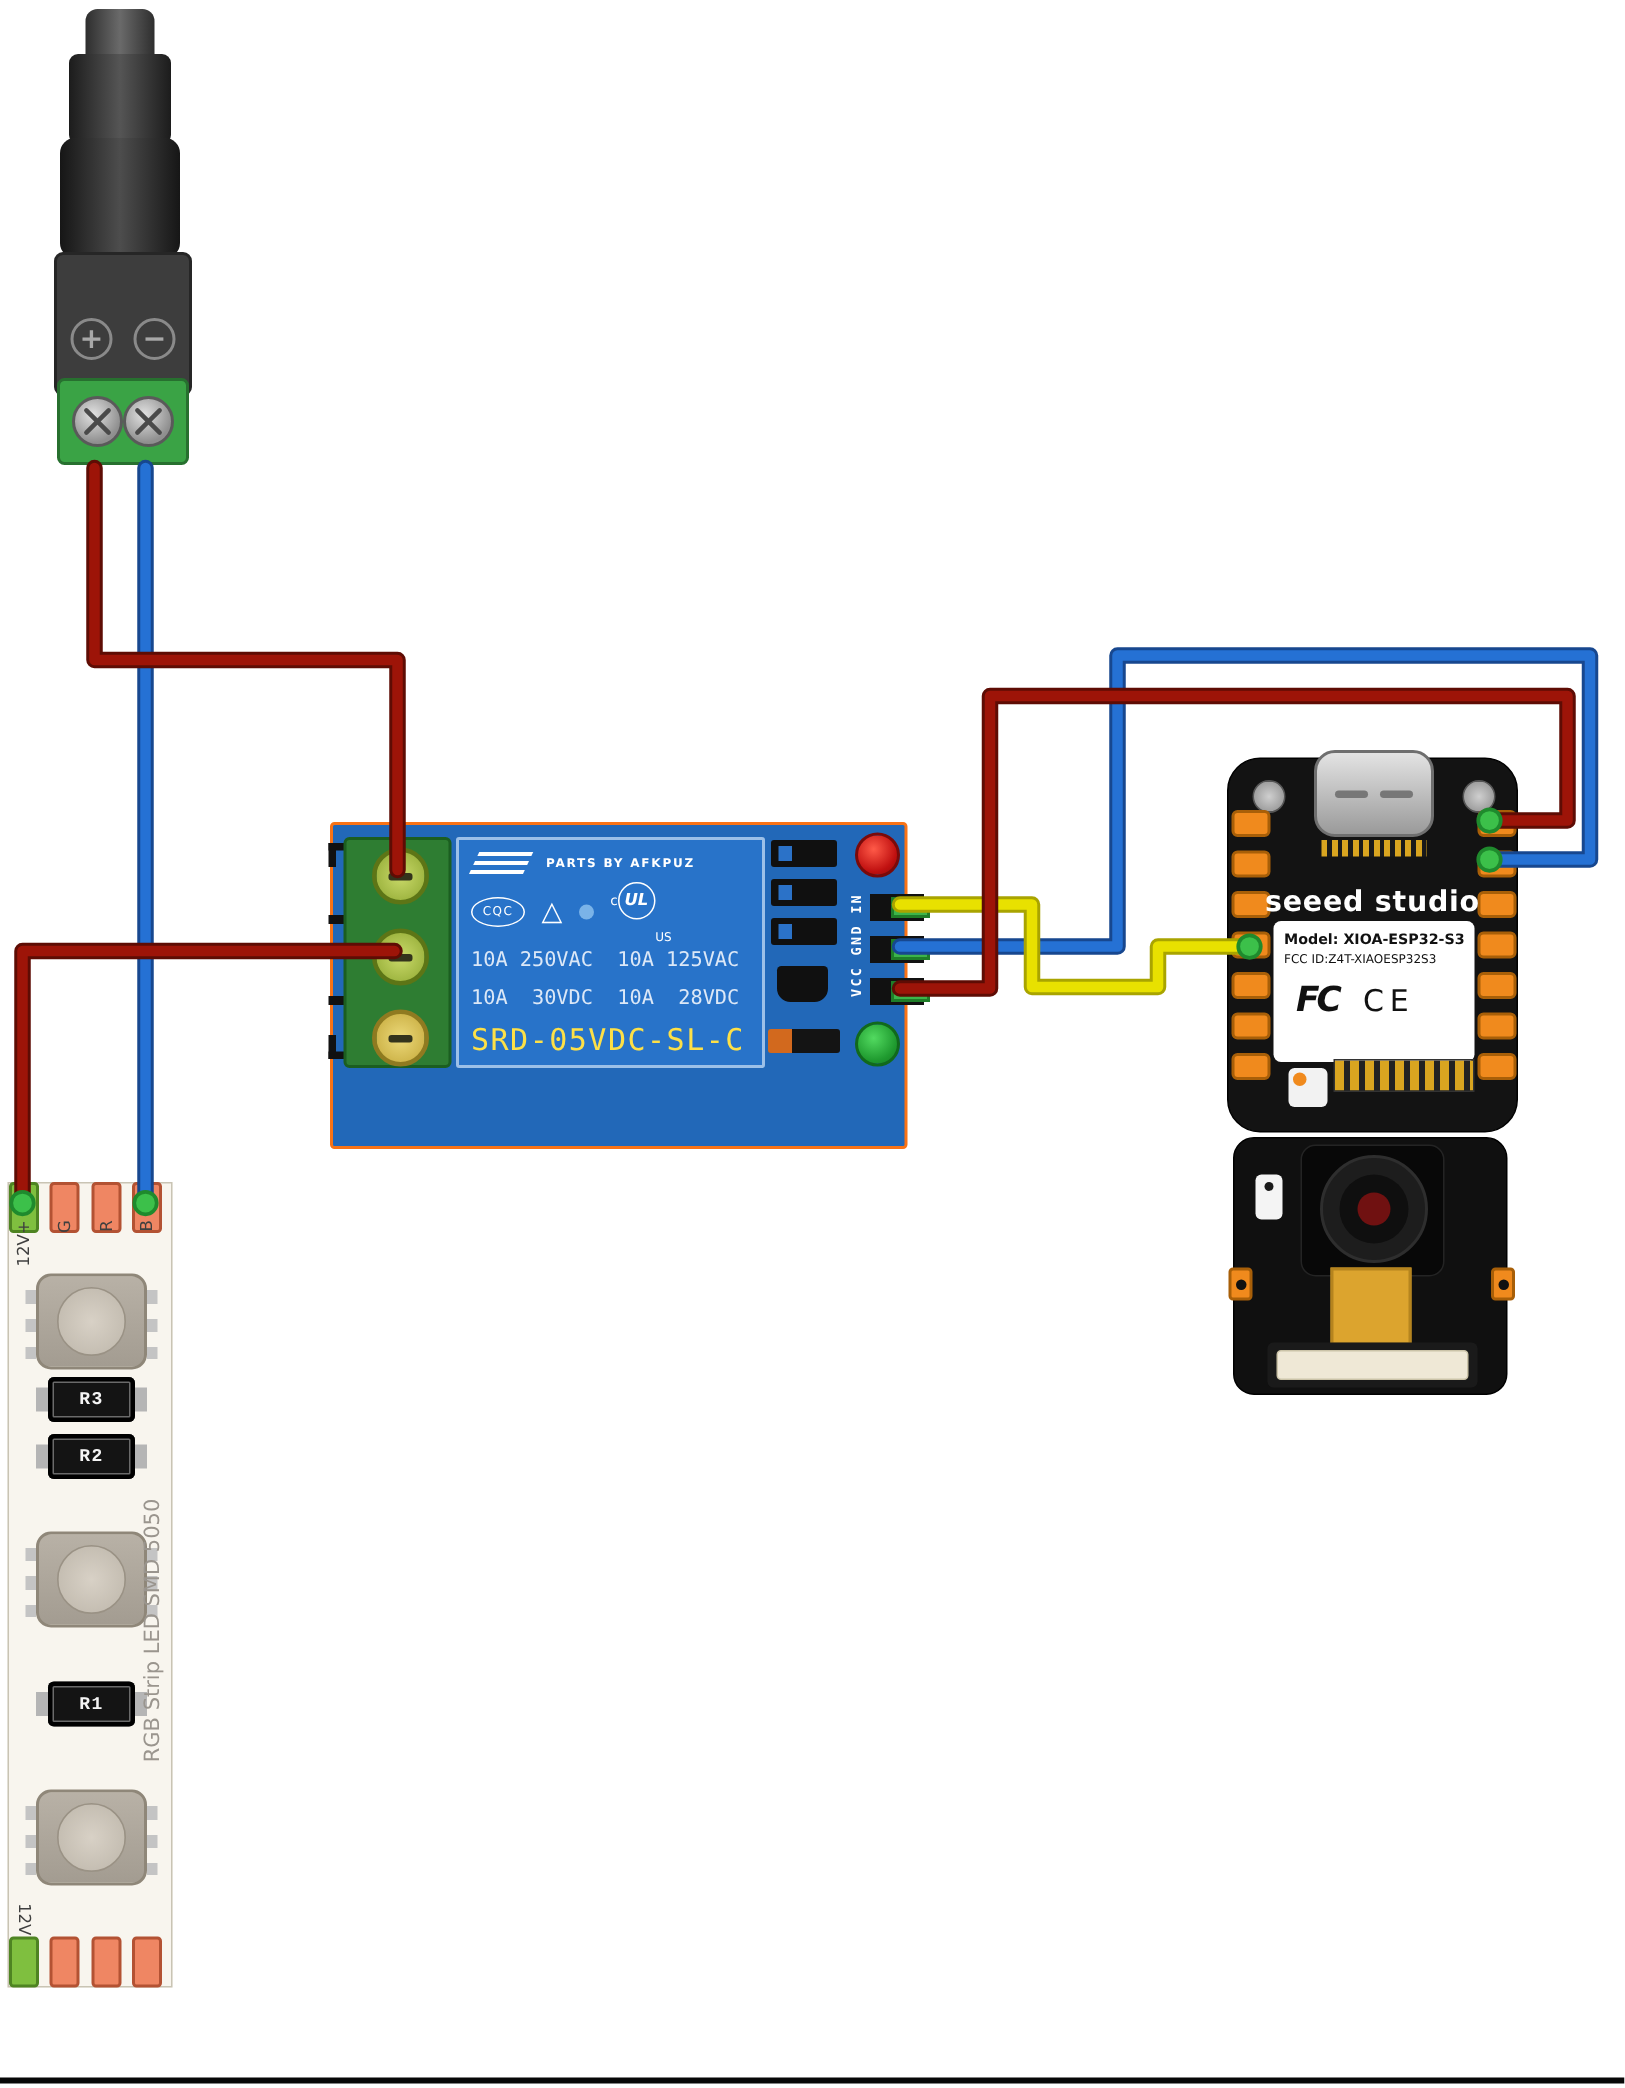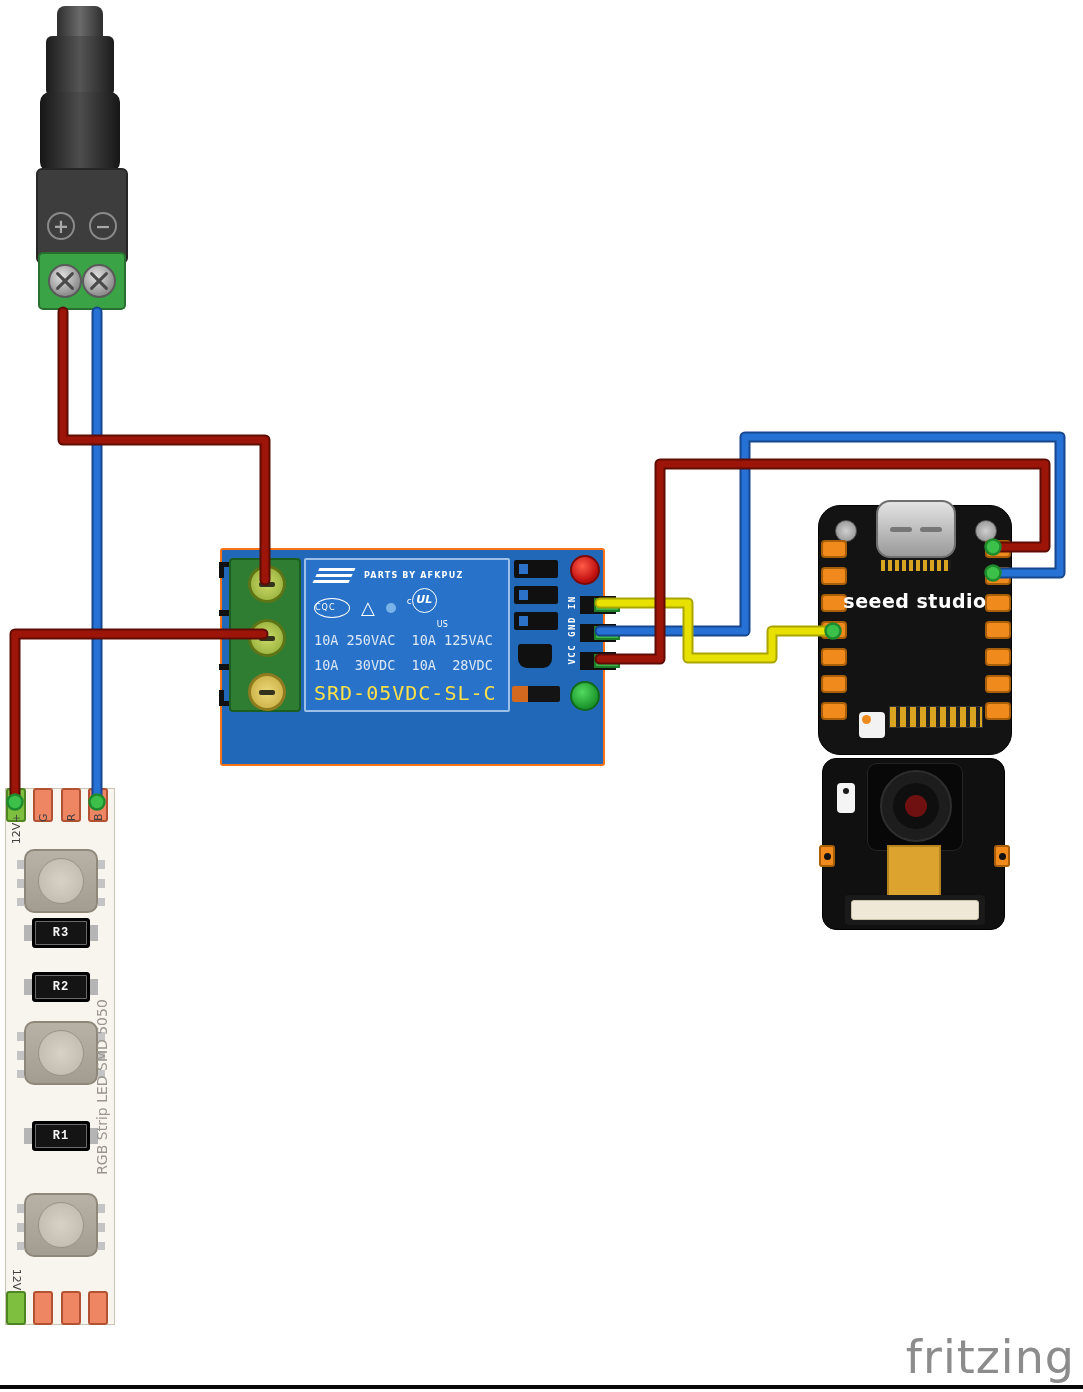--- a/index.html
+++ b/index.html
@@ -48,21 +48,21 @@
   .mark-m1{left:-3px;top:60px;width:16px;height:6px;background:#111}
   .mark-m2{left:-3px;top:114px;width:16px;height:6px;background:#111}
 
   .relay-body{position:absolute;left:82px;top:8px;width:206px;height:154px;background:#2873c9;
     border:2px solid #9cc0e8;border-radius:2px;overflow:hidden}
   .songle{position:absolute;left:10px;top:8px;width:36px;height:15px;transform:skewX(-25deg);
     background:repeating-linear-gradient(180deg,#fff 0 3px,transparent 3px 6px)}
   .relay-brand{position:absolute;left:58px;top:11px;font-size:8px;font-weight:bold;color:#fff;letter-spacing:1.2px;white-space:nowrap}
   .certs{position:absolute;left:8px;top:34px;height:28px;display:flex;align-items:center;gap:11px}
   .cqc{width:36px;height:20px;border:1.5px solid #fff;border-radius:50%;color:#fff;font-size:8px;
-    line-height:17px;text-align:left;letter-spacing:1px}
+    line-height:17px;text-align:center;letter-spacing:1px}
   .tri{color:#fff;font-size:18px;line-height:18px}
   .via{width:10px;height:10px;border-radius:50%;background:#7ab3e8}
   .ulmark{display:flex;align-items:flex-start;color:#fff}
   .ul-c{font-size:9px;margin-top:8px}
   .ul-circle{width:25px;height:25px;border:1.5px solid #fff;border-radius:50%;font-size:11px;font-weight:bold;
     font-style:italic;line-height:22px;text-align:center}
   .ul-us{font-size:8px;margin-top:32px}
   .ratings{position:absolute;left:8px;font-family:"DejaVu Sans Mono",monospace;font-size:13.5px;
     color:#dce8f7;white-space:pre}
   .ratings.r1{top:72px}.ratings.r2{top:97px}
@@ -151,21 +151,21 @@
   .chip-pins{position:absolute;top:9px;width:7px;height:46px;
     background:repeating-linear-gradient(180deg,#c4c4c4 0 9px,transparent 9px 19px)}
   .chip-pins.l{left:-9px}.chip-pins.r{right:-9px}
   .ledchip.c1{top:60px}.ledchip.c2{top:232px}.ledchip.c3{top:404px}
   .res{position:absolute;left:26px;width:58px;height:30px;background:#141414;border-radius:4px;
     box-shadow:inset 0 0 0 3px #000,inset 0 0 0 4px #6a6a6a;
     display:flex;align-items:center;justify-content:center}
   .res::before,.res::after{content:'';position:absolute;top:7px;width:8px;height:16px;background:#b5b5b5}
   .res::before{left:-8px}.res::after{right:-8px}
   .res span{color:#f5f5f5;font-family:Liberation Mono, monospace;font-size:12px;font-weight:bold;letter-spacing:1px}
-  .res.r3{top:129px}.res.r2{top:183px}.res.r1{top:332px}
+  .res.r3{top:129px}.res.r2{top:167px}.res.r1{top:332px}
   .strip-name{position:absolute;left:-34px;top:290px;width:260px;text-align:center;transform:rotate(-90deg);
     color:#9a958e;font-size:14px;white-space:nowrap}
 
   
   .watermark{position:absolute;top:1330px;right:8px;font-size:46px;color:#8c8c8c;letter-spacing:1px}
   .bottom-line{position:absolute;left:0;top:1385px;width:1083px;height:4px;background:#070707}
 </style>
 </head>
 <body>
 
@@ -248,20 +248,28 @@
     <div class="xpads right">
       <div class="xpad"></div>
       <div class="xpad"></div>
       <div class="xpad"></div>
       <div class="xpad"></div>
       <div class="xpad"></div>
       <div class="xpad"></div>
       <div class="xpad"></div>
     </div>
     <div class="xiao-brand">seeed studio</div>
+    <div class="xiao-box">
+      <div class="xiao-model">Model: XIOA-ESP32-S3</div>
+      <div class="xiao-fcc">FCC ID:Z4T-XIAOESP32S3</div>
+      <div class="xiao-marks">
+        <span class="fccmark">FC</span>
+        <span class="cemark">CE</span>
+      </div>
+    </div>
     <div class="xiao-cast"></div>
     <div class="xiao-sq">
         <i></i>
       </div>
   </div>
 
   <div class="cam">
     <div class="cam-housing">
       <div class="cam-lens">
         <div class="cam-lens-in"></div>
@@ -334,15 +342,14 @@
       <polyline points="263,634 15,634 15,802" fill="none" stroke="#9d1408" stroke-width="7" stroke-linecap="round" stroke-linejoin="round"></polyline>
       <polyline points="600,659 660,659 660,464 1045,464 1045,547 993,547" fill="none" stroke="#5e0c04" stroke-width="11" stroke-linecap="round" stroke-linejoin="round"></polyline>
       <polyline points="600,659 660,659 660,464 1045,464 1045,547 993,547" fill="none" stroke="#9d1408" stroke-width="7" stroke-linecap="round" stroke-linejoin="round"></polyline>
       <circle cx="15" cy="802" r="7.5" fill="#3cc04a" stroke="#1f8a2d" stroke-width="2.5"></circle>
       <circle cx="97" cy="802" r="7.5" fill="#3cc04a" stroke="#1f8a2d" stroke-width="2.5"></circle>
       <circle cx="833" cy="631" r="7.5" fill="#3cc04a" stroke="#1f8a2d" stroke-width="2.5"></circle>
       <circle cx="993" cy="547" r="7.5" fill="#3cc04a" stroke="#1f8a2d" stroke-width="2.5"></circle>
       <circle cx="993" cy="573" r="7.5" fill="#3cc04a" stroke="#1f8a2d" stroke-width="2.5"></circle>
     </svg>
 
-  <div class="watermark">fritzing</div>
   <div class="bottom-line"></div>
 </div>
 
 </body></html>

